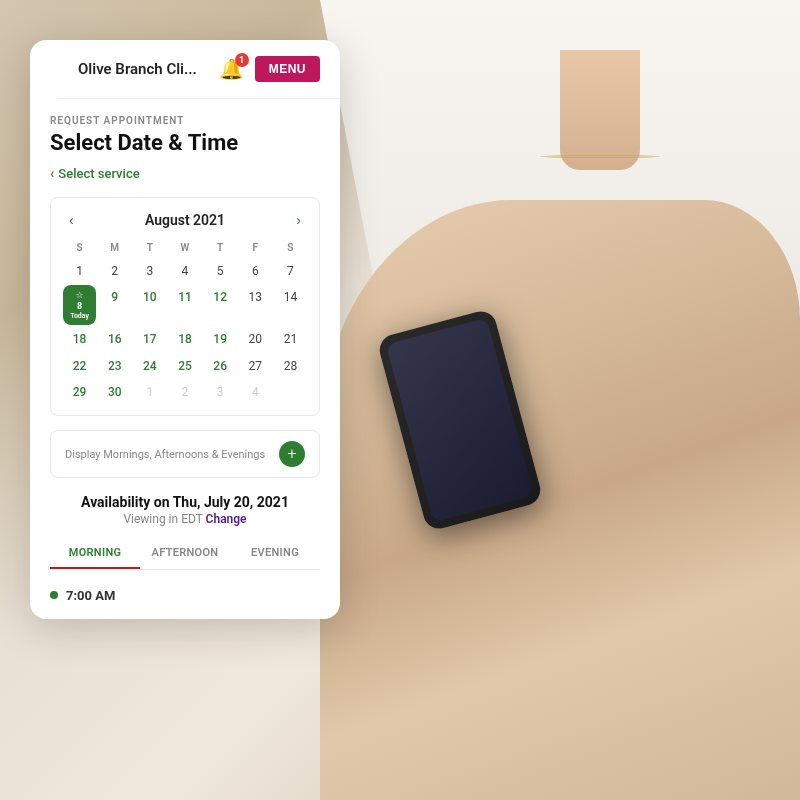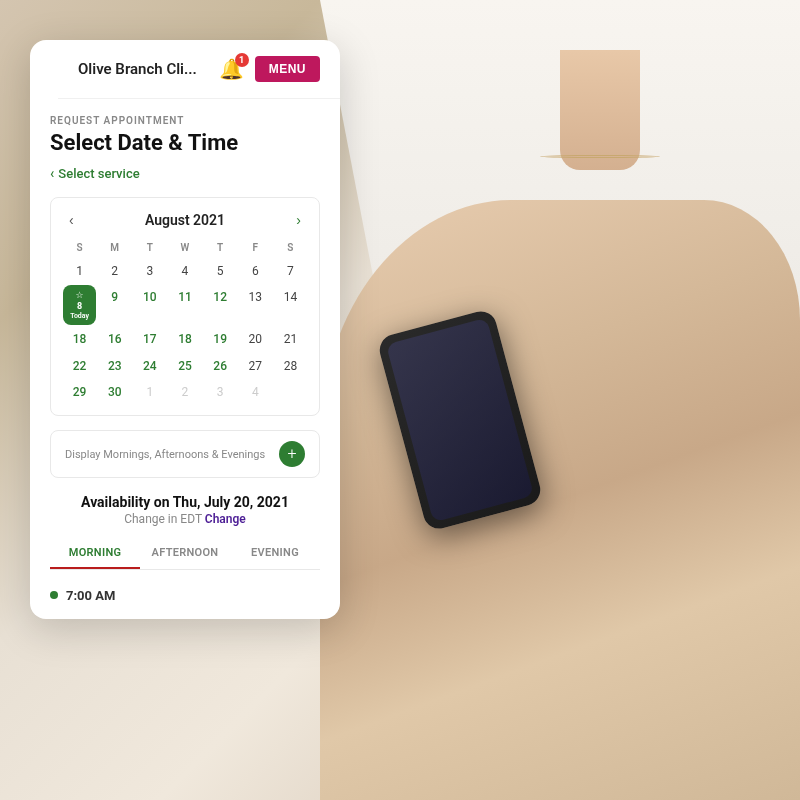--- a/index.html
+++ b/index.html
@@ -486,21 +486,21 @@
       </div>
       <div class="filter-add">
         <span>+</span>
       </div>
     </div>
   </div>
 
   <div class="avail-section">
     <div class="avail-title">Availability on Thu, July 20, 2021</div>
     <div class="avail-subtitle">
-      <span>Change in EDT </span>
+      <span>Viewing in EDT </span>
       <span class="change-link">Change</span>
     </div>
 
     <div class="time-tabs">
       <div class="time-tab active">MORNING</div>
       <div class="time-tab">AFTERNOON</div>
       <div class="time-tab">EVENING</div>
     </div>
   </div>
 

